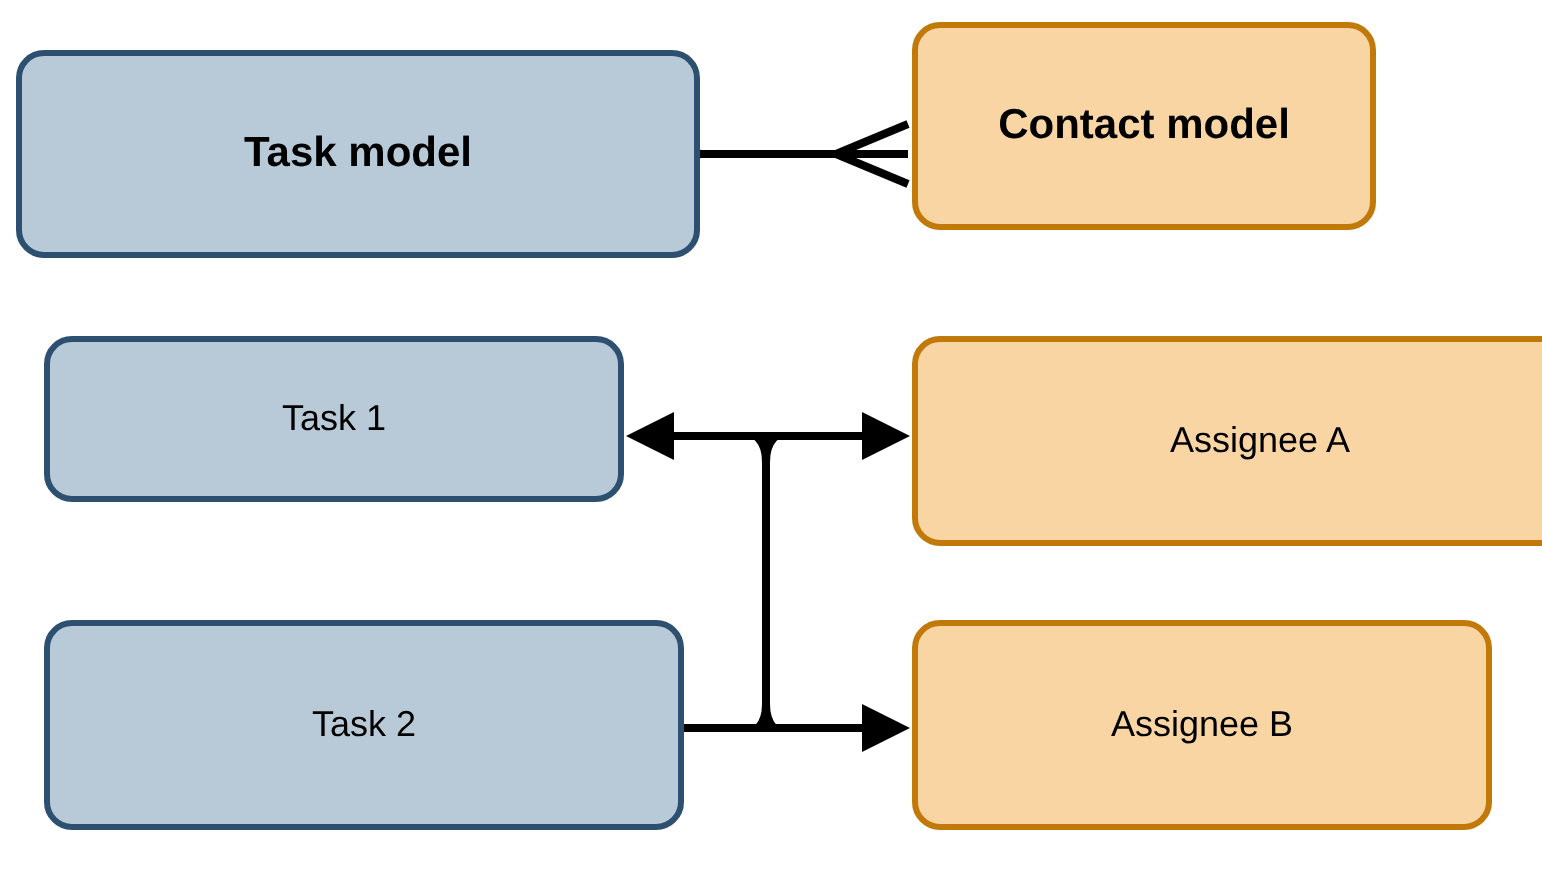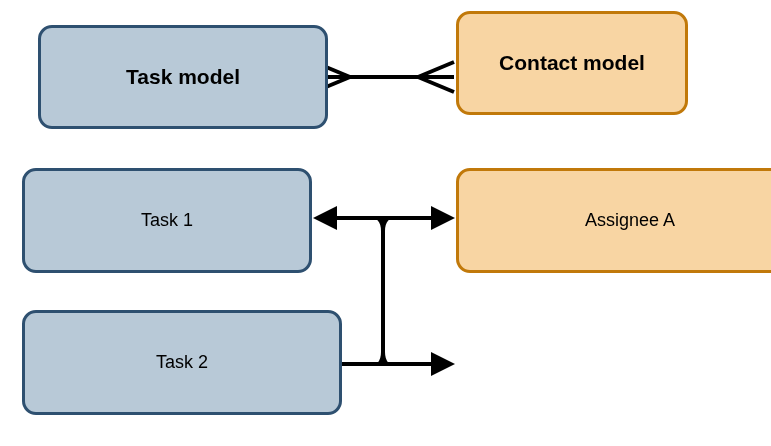--- a/index.html
+++ b/index.html
@@ -42,23 +42,23 @@
   .node.title-node .node-label {
     font-size: 21px;
     font-weight: bold;
   }
   .node.item-node .node-label {
     font-size: 18px;
     font-weight: normal;
   }
 
   
-  #node-task-model     { left: 38px;  top: 25px;  width: 290px; height: 104px; }
+  #node-task-model     { left: 8px;  top: 25px;  width: 342px; height: 104px; }
   #node-contact-model  { left: 456px; top: 11px;  width: 232px; height: 104px; }
-  #node-task-1         { left: 22px;  top: 168px; width: 290px; height: 105px; }
+  #node-task-1         { left: 22px;  top: 168px; width: 290px; height: 83px; }
   #node-assignee-a     { left: 456px; top: 168px; width: 348px; height: 105px; }
   #node-task-2         { left: 22px;  top: 310px; width: 320px; height: 105px; }
   #node-assignee-b     { left: 456px; top: 310px; width: 290px; height: 105px; }
 
   #edges {
     position: absolute;
     left: 0;
     top: 0;
     width: 771px;
     height: 446px;
@@ -125,14 +125,17 @@
   </div>
 
   <div class="node orange item-node" id="node-assignee-a">
     <span class="node-label">Assignee A</span>
   </div>
 
   <div class="node blue item-node" id="node-task-2">
     <span class="node-label">Task 2</span>
   </div>
 
+  <div class="node orange item-node" id="node-assignee-b">
+    <span class="node-label">Assignee B</span>
+  </div>
 
 </div>
 
 </body></html>

